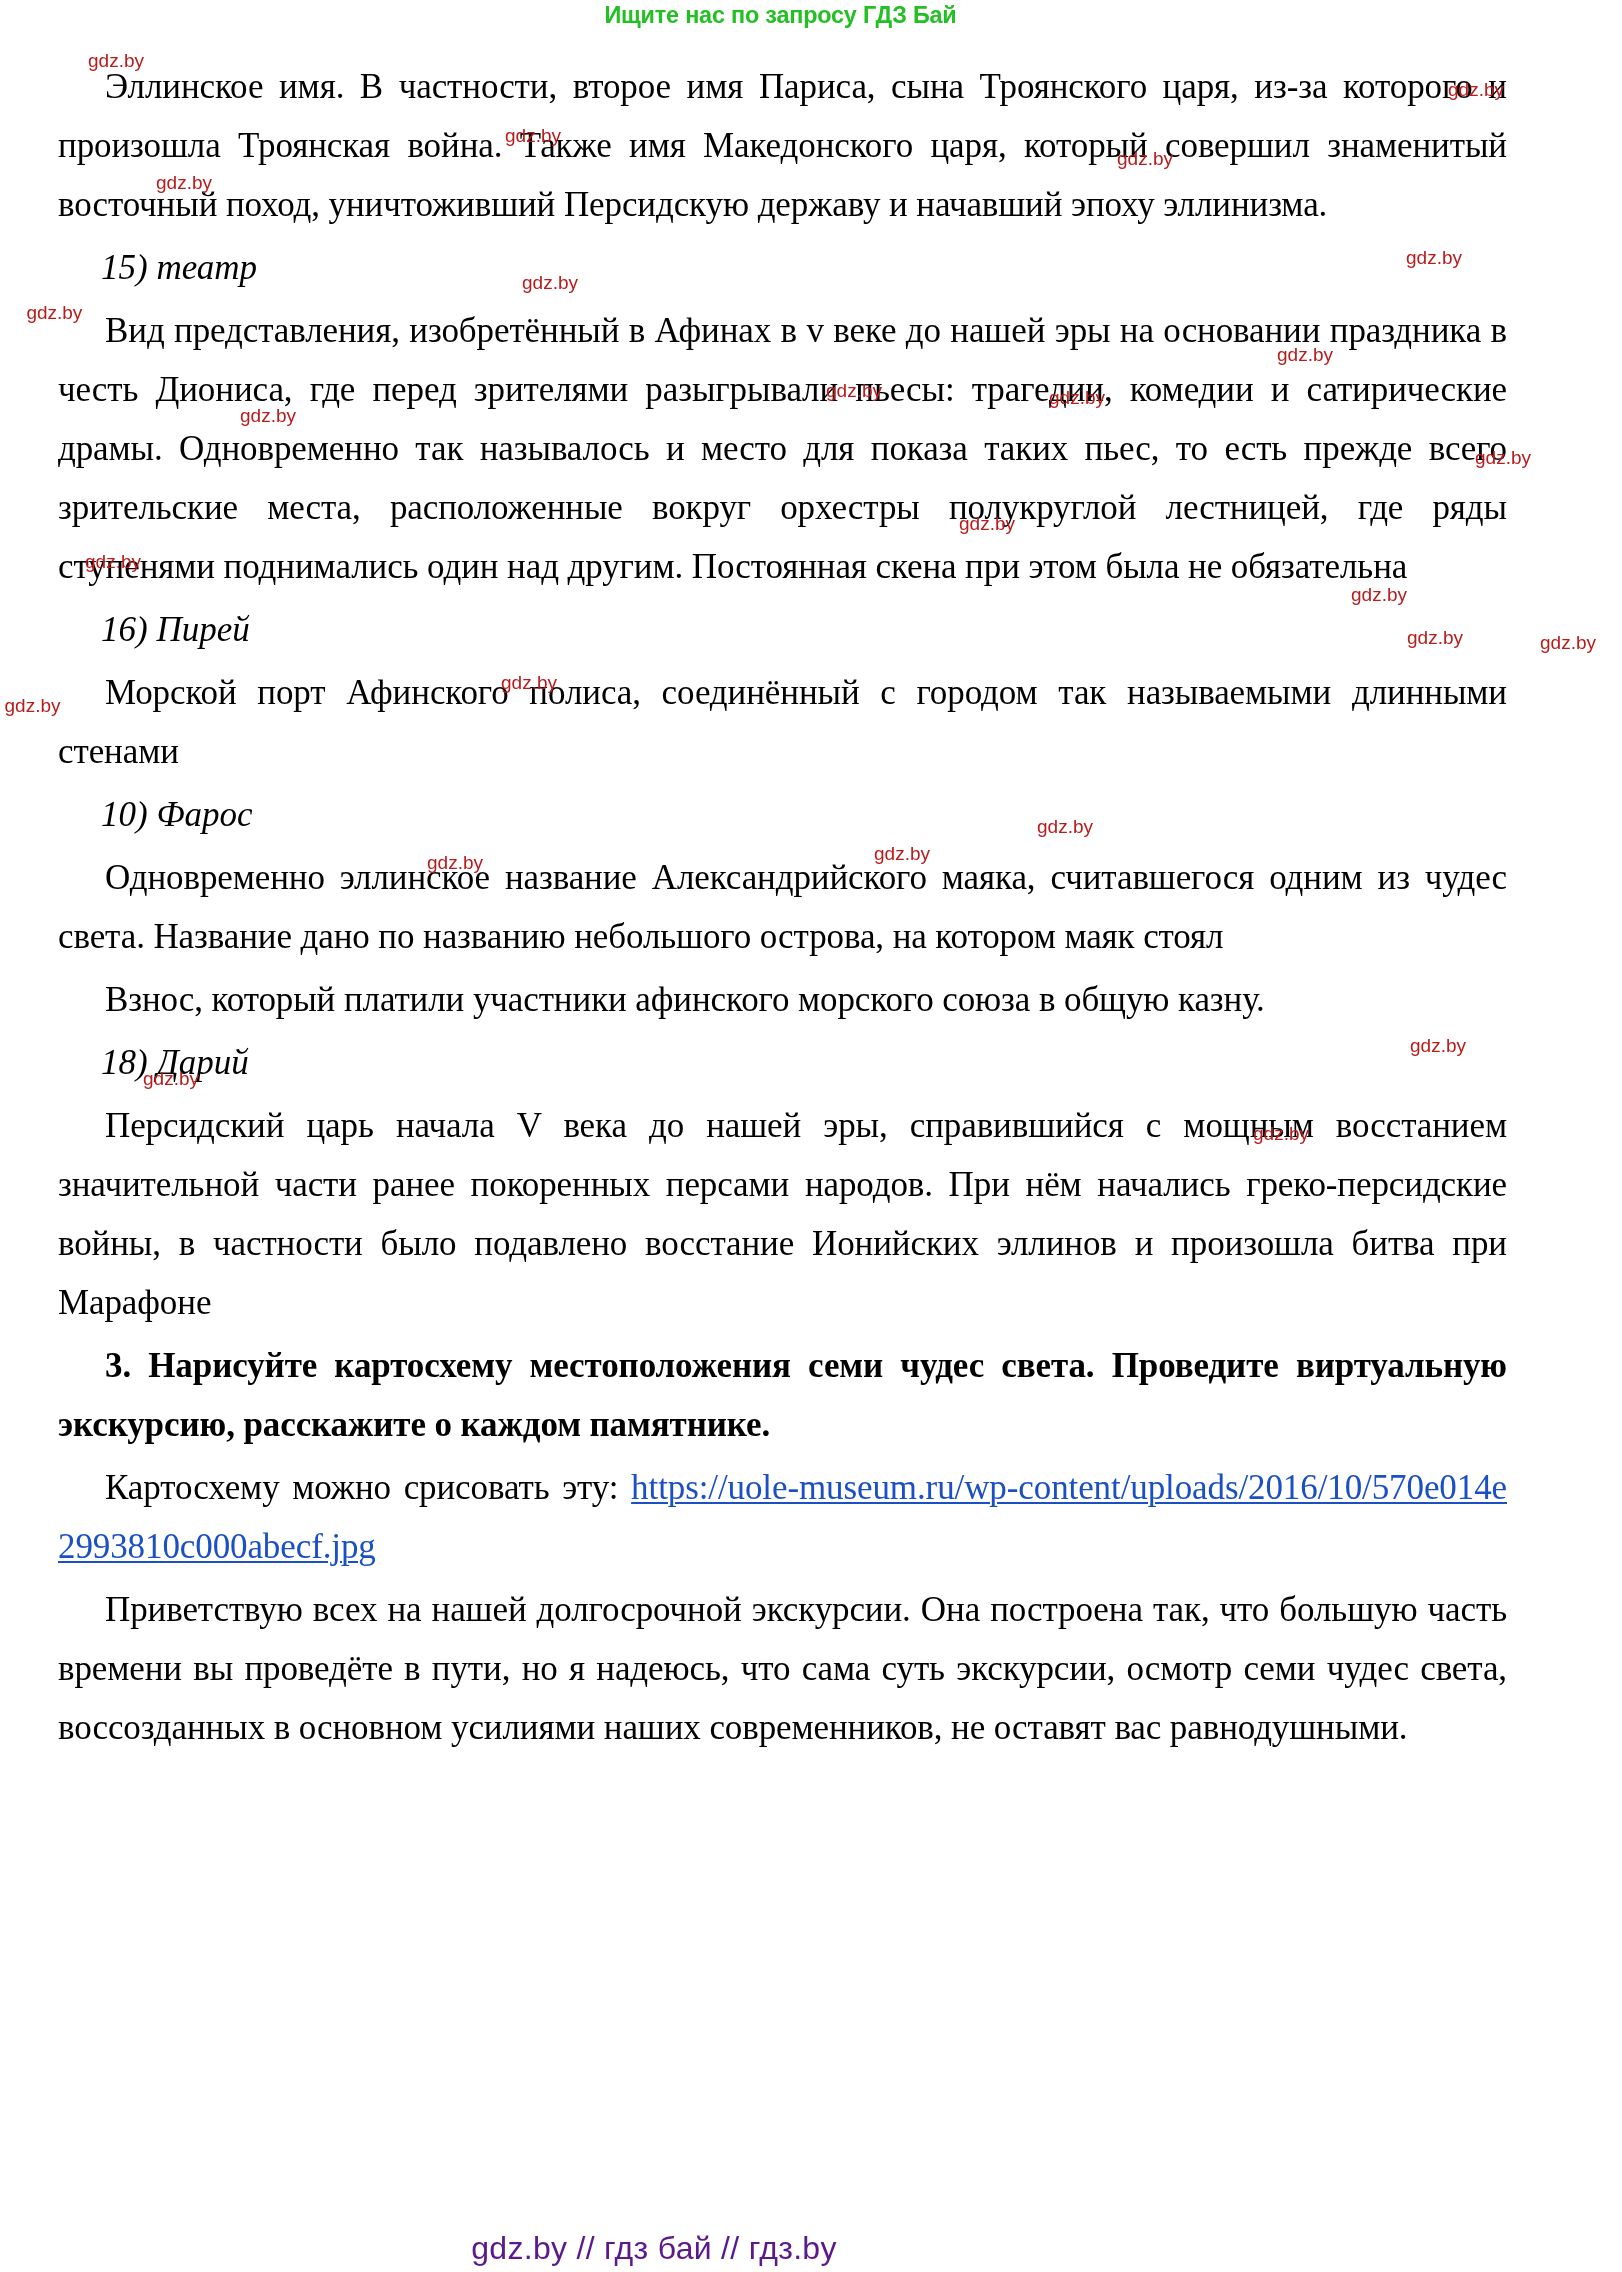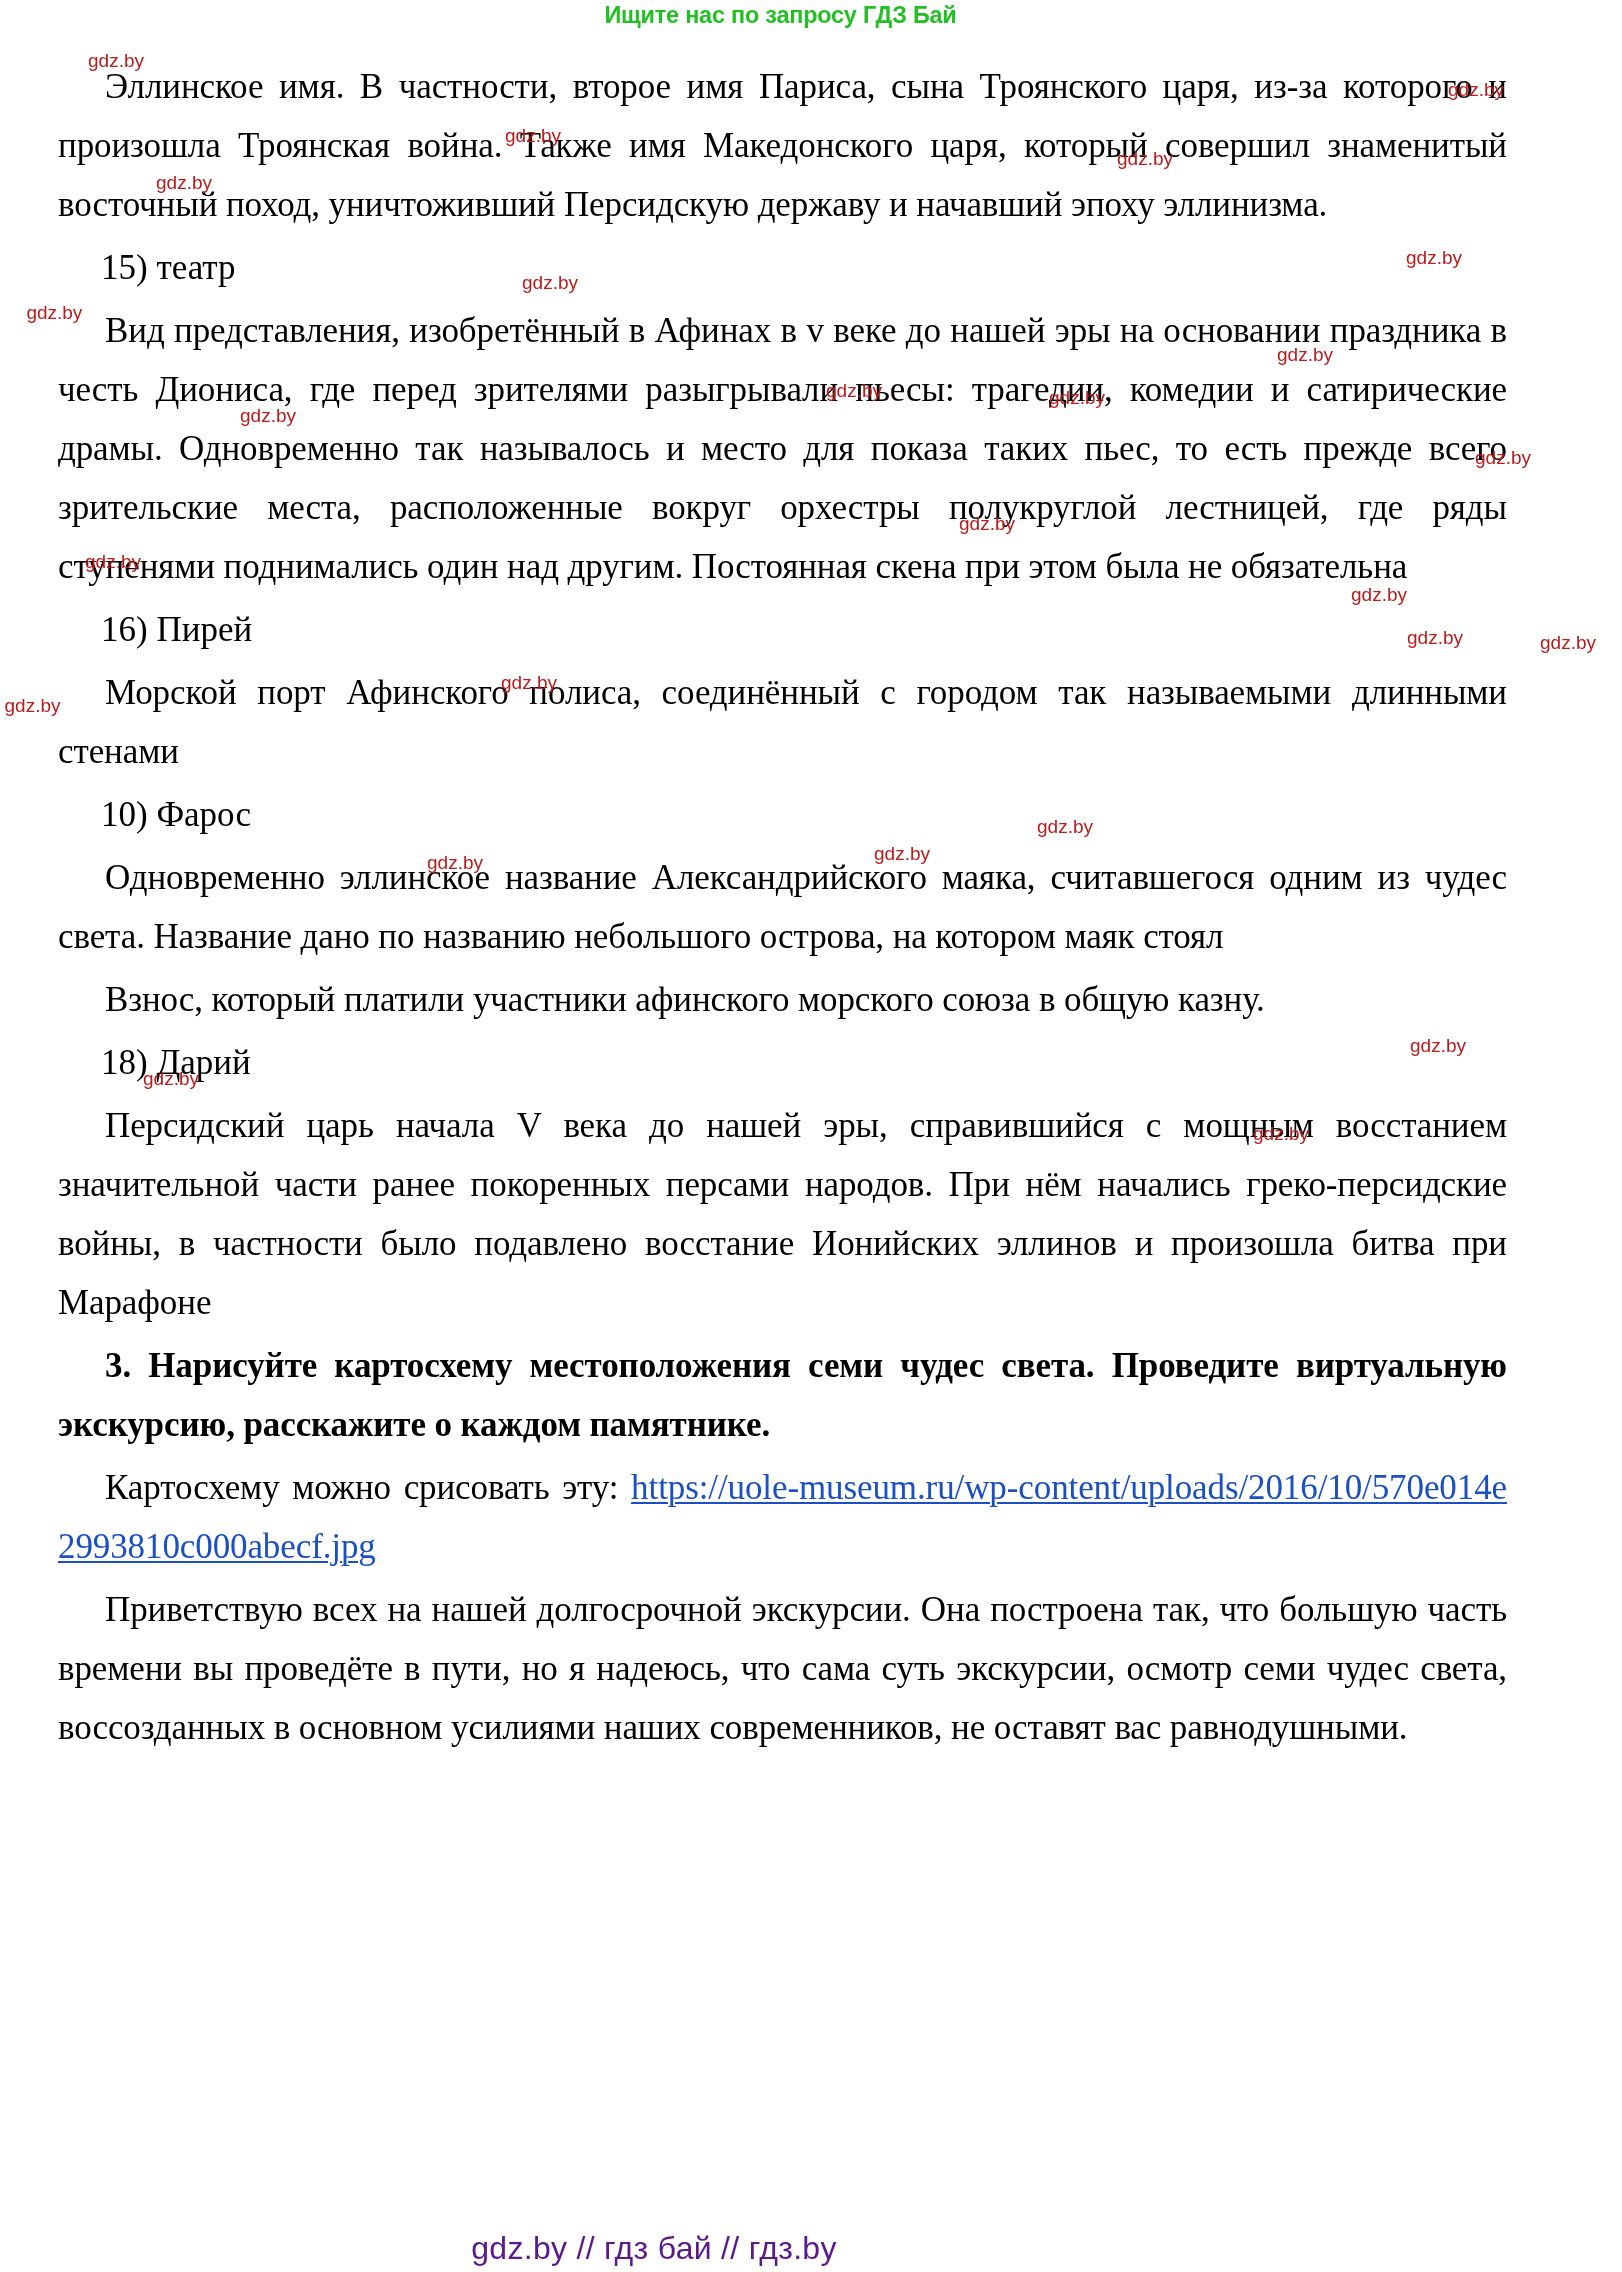--- a/index.html
+++ b/index.html
@@ -46,20 +46,21 @@
     margin: 4px;
     letter-spacing: -0.1px;
   }
   .para.bold { font-weight: 700; }
   .item-line {
     font-size: 35px;
     line-height: 59px;
     text-indent: 47px;
     margin: 0;
     text-align: left;
+    font-style: italic;
   }
   .link {
     color: #1b4fc4;
     text-decoration: underline;
     text-decoration-thickness: 2.3px;
     text-underline-offset: 3px;
     word-break: break-all;
   }
 
   

